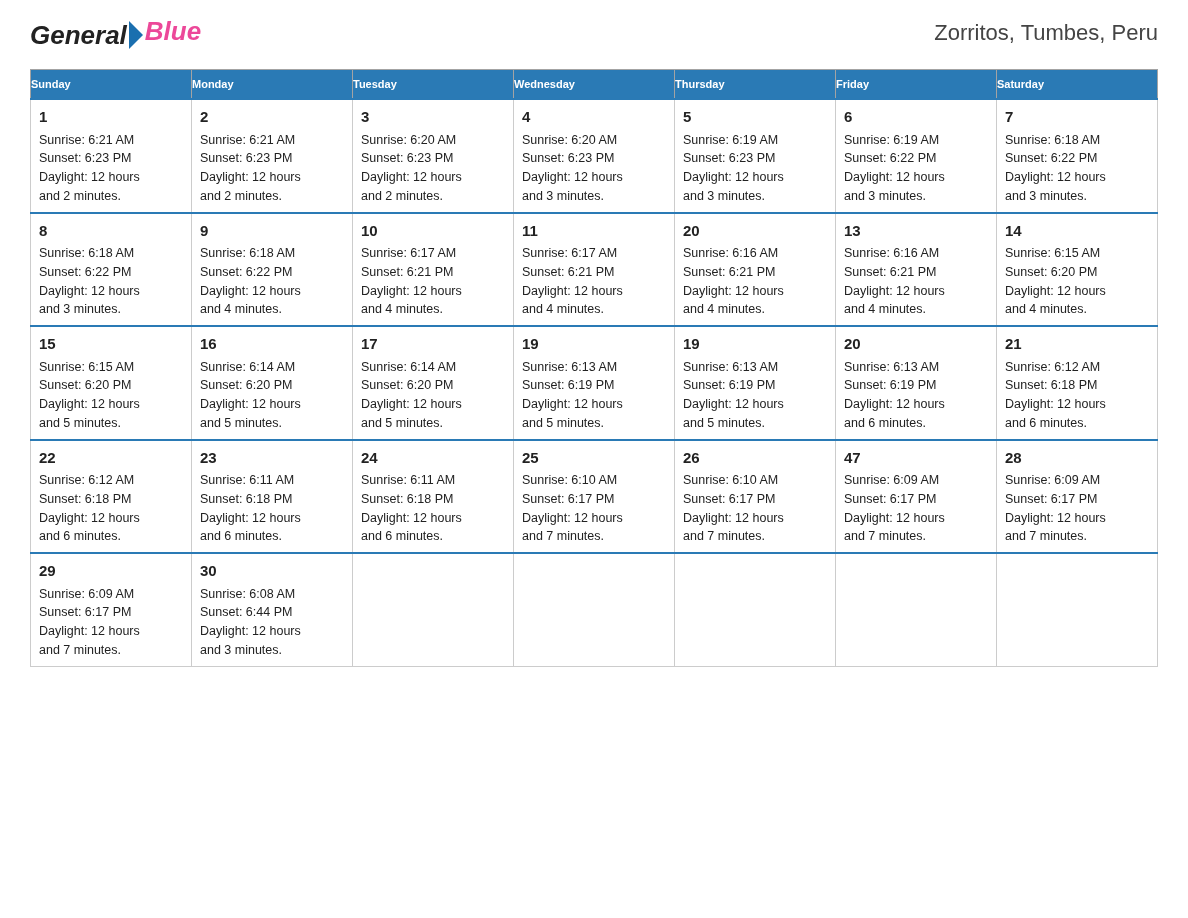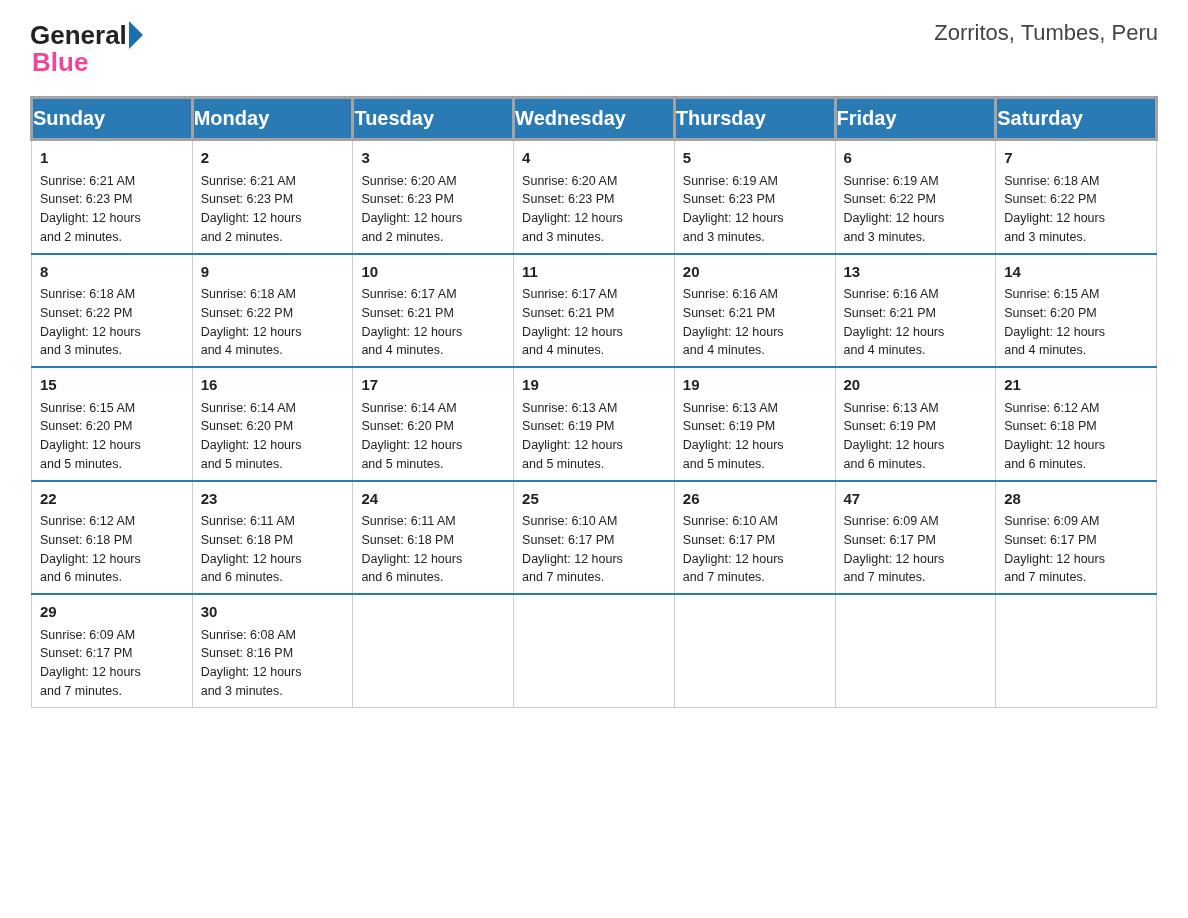--- a/index.html
+++ b/index.html
@@ -26,21 +26,22 @@
       width: 0;
       height: 0;
       border-left: 14px solid #1a6faf;
       border-top: 14px solid transparent;
       border-bottom: 14px solid transparent;
       margin-left: 2px;
       margin-top: -2px;
     }
     .logo-wrapper {
       display: flex;
-      flex-direction: column;
+      flex-direction: row;
+      font-style: italic;
     }
     .logo-line1 {
       display: flex;
       align-items: center;
     }
     .logo-line2 {
       font-size: 26px;
       font-weight: bold;
       color: #ec4899;
       margin-top: -4px;
@@ -61,25 +62,25 @@
       margin-top: 0;
     }
     table {
       width: 100%;
       border-collapse: collapse;
       table-layout: fixed;
     }
     thead tr th {
       background-color: #2a7ab5;
       color: #fff;
-      font-size: 20px;
+      font-size: 11px;
       font-weight: bold;
       padding: 8px 0;
       text-align: left;
-      border: 3px solid #a3a3a3;
+      border: 1px solid #a3a3a3;
     }
     tbody tr td {
       vertical-align: top;
       padding: 6px 8px;
       border: 1px solid #ccc;
       font-size: 12.5px;
       line-height: 1.5;
       min-height: 90px;
       height: 110px;
     }
@@ -333,21 +334,21 @@
         <td>
         <span class="day-num">29</span>
         <span>Sunrise: 6:09 AM</span><br>
         <span>Sunset: 6:17 PM</span><br>
         <span>Daylight: 12 hours</span><br>
         <span>and 7 minutes.</span>
       </td>
         <td>
         <span class="day-num">30</span>
         <span>Sunrise: 6:08 AM</span><br>
-        <span>Sunset: 8:16 PM</span><br>
+        <span>Sunset: 6:44 PM</span><br>
         <span>Daylight: 12 hours</span><br>
         <span>and 3 minutes.</span>
       </td>
         <td></td>
         <td></td>
         <td></td>
         <td></td>
         <td></td>
       </tr>
     </tbody>

